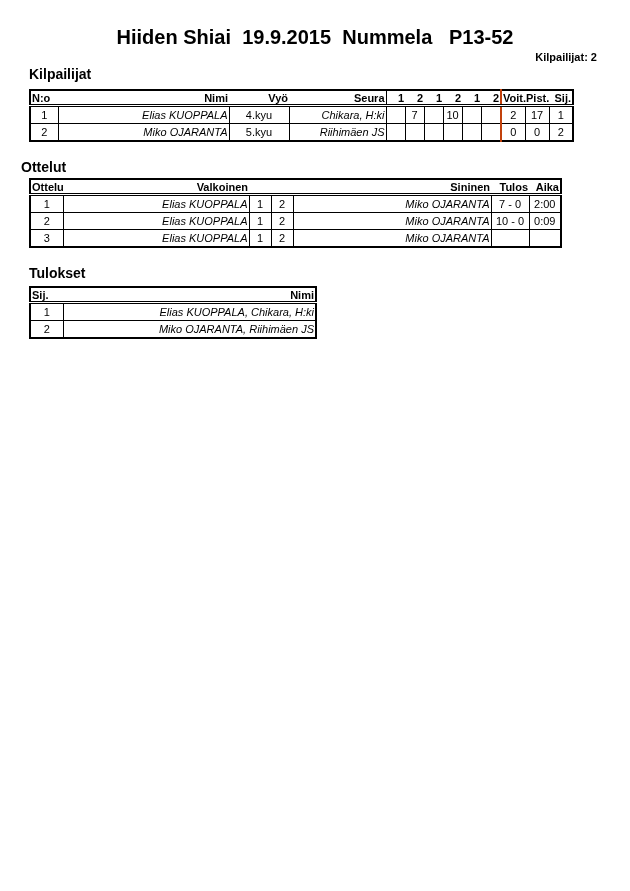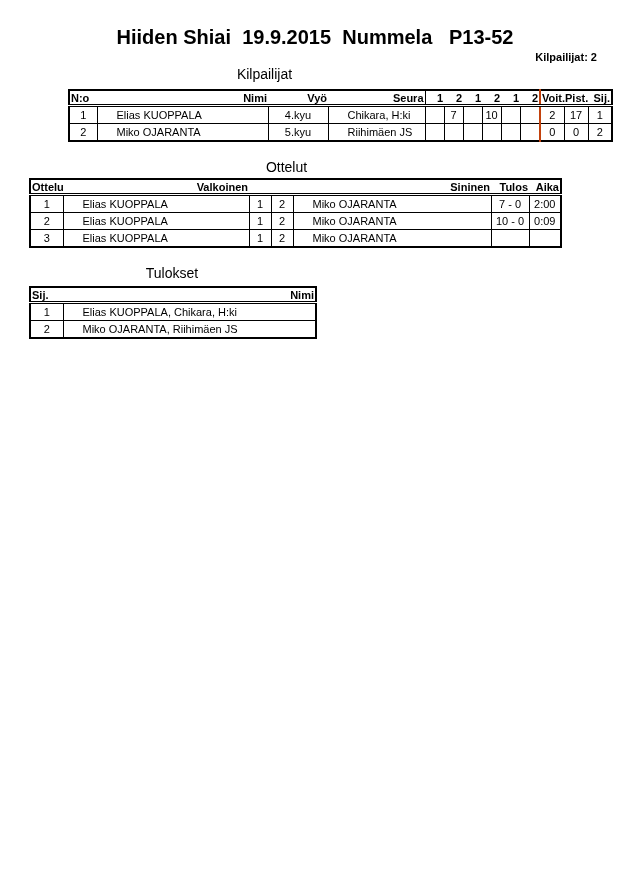--- a/index.html
+++ b/index.html
@@ -29,36 +29,35 @@
     position: absolute;
     top: 51px;
     right: 33px;
     font-size: 11px;
     font-weight: bold;
     text-align: right;
   }
   .section-title {
     position: absolute;
     font-size: 14px;
-    font-weight: normal;
-    text-align: center;
+    font-weight: bold;
     white-space: nowrap;
   }
   #title-kilpailijat { top: 66px;  left: 29px; width: 471px; }
   #title-ottelut     { top: 159px; left: 21px; width: 531px; }
   #title-tulokset    { top: 265px; left: 29px; width: 286px; }
 
   table.doc-table {
     position: absolute;
     border-collapse: collapse;
     table-layout: fixed;
     border: 2px solid #000000;
     background: #ffffff;
   }
-  #kilpailijat-table { top: 89px;  left: 29px; width: 543px; margin-left: 39px; }
+  #kilpailijat-table { top: 89px;  left: 29px; width: 543px; }
   #ottelut-table     { top: 178px; left: 29px; width: 531px; }
   #tulokset-table    { top: 286px; left: 29px; width: 286px; }
 
   table.doc-table th {
     font-size: 11px;
     font-weight: bold;
     border: none;
     border-bottom: 3px double #000000;
     height: 13px;
     padding: 0 1px;
@@ -71,21 +70,21 @@
     font-weight: normal;
     border: 1px solid #000000;
     height: 16px;
     padding: 0 1px;
     text-align: center;
     vertical-align: middle;
     white-space: nowrap;
     overflow: hidden;
   }
   table.doc-table th.al { text-align: left; padding-left: 1px; }
-  table.doc-table td.name { text-align: left; padding-left: 19px; }
+  table.doc-table td.name { text-align: right; padding-left: 19px; font-style: italic; }
   table.doc-table .thick-l { border-left: 2px solid #c2410c; }
   table.doc-table th.score-l { border-left: 1px solid #000000; }
 </style>
 </head>
 <body>
 
 <div class="main-title">Hiiden Shiai  19.9.2015  Nummela   P13-52</div>
 <div class="count-label">Kilpailijat: 2</div>
 
 <div class="section-title" id="title-kilpailijat">Kilpailijat</div>

